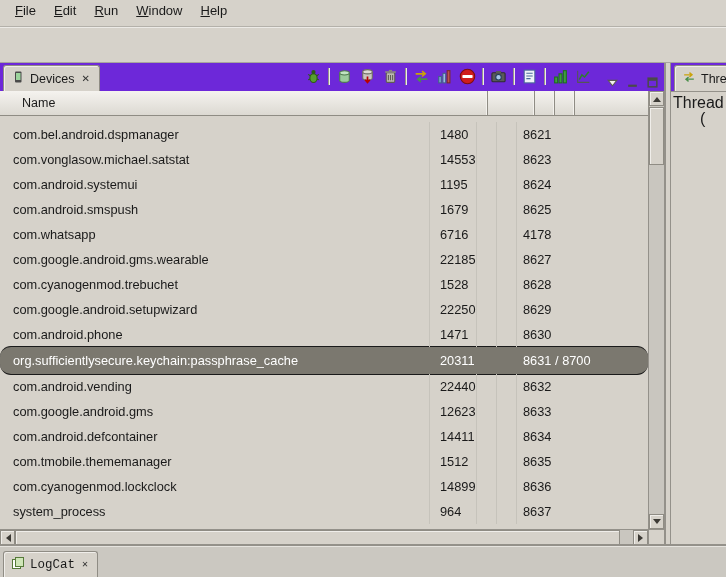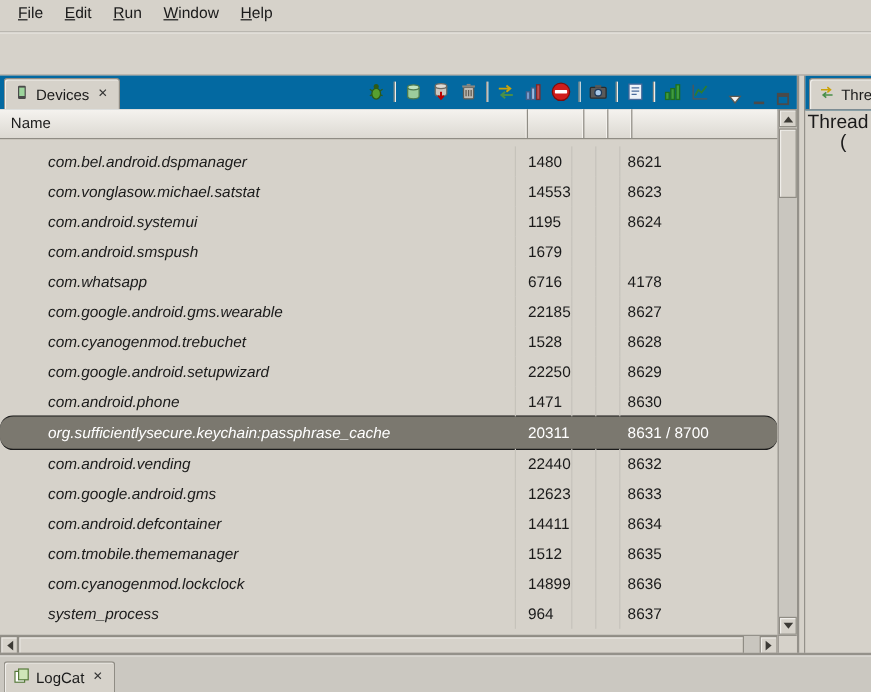--- a/index.html
+++ b/index.html
@@ -17,21 +17,21 @@
   .toolbar-strip{position:absolute;top:27px;left:0;right:0;height:35px;
                  box-shadow:inset 0 1px 0 #eceae6;border-bottom:1px solid #a8a59e;}
 
   
   .left-pane{position:absolute;top:63px;left:0;width:664px;bottom:32px;
              border-right:2px solid #94918a;}
   .right-pane{position:absolute;top:63px;left:670px;right:0;bottom:32px;
               border-left:1px solid #94918a;overflow:hidden;}
 
   
-  .viewbar{height:28px;background:#0369a1;border-bottom:1px solid #94918a;
+  .viewbar{height:28px;background:#6d28d9;border-bottom:1px solid #94918a;
            display:flex;align-items:flex-end;overflow:hidden;}
   .tab{height:25px;display:flex;align-items:center;gap:5px;padding:0 7px;
        background:#d6d2ca;border:1px solid #8f8c84;border-bottom:none;
        border-radius:3px 3px 0 0;margin-left:3px;box-shadow:inset 1px 1px 0 #f0eeea;
        white-space:nowrap;font-size:12.5px;}
   .tab-close{font-size:10px;line-height:10px;padding:1px 2px;color:#333;}
 
   
   .devices-toolbar{margin-left:auto;display:flex;align-items:center;gap:2px;
                    padding:0 2px 4px 0;}
@@ -40,32 +40,32 @@
   .win-controls{display:flex;align-items:center;gap:3px;margin-left:8px;padding-right:3px;}
   .wbtn{width:17px;height:17px;display:flex;align-items:center;justify-content:center;}
 
   
   .table-area{position:absolute;top:28px;left:0;right:0;bottom:0;}
   .grid-header{position:absolute;top:0;left:0;right:16px;height:24px;display:flex;
                background:linear-gradient(#f5f3ef,#dcd9d2);
                border-bottom:1px solid #8f8c84;}
   .hcell{display:flex;align-items:center;border-right:1px solid #8f8c84;
          box-shadow:inset -1px 0 0 #f4f2ee;font-size:12.5px;}
-  .hcell.name{width:440px;padding-left:9px;box-sizing:border-box;text-align:center;}
+  .hcell.name{width:488px;padding-left:22px;box-sizing:border-box;text-align:center;}
   .hcell.pid{width:47px;box-sizing:border-box;}
   .hcell.c3{width:20px;box-sizing:border-box;}
   .hcell.c4{width:20px;box-sizing:border-box;}
   .hcell.port{flex:1;border-right:none;box-shadow:none;}
 
   .rows{position:absolute;top:24px;left:0;right:16px;bottom:16px;overflow:hidden;
         padding-top:7px;}
   .trow{height:25px;display:flex;align-items:center;font-size:12.8px;}
   .cell{box-sizing:border-box;height:100%;display:flex;align-items:center;
         overflow:hidden;white-space:nowrap;}
-  .cell.name{width:430px;padding-left:40px;border-right:1px solid #c6c3bb;font-style:italic;}
+  .cell.name{width:430px;padding-left:13px;border-right:1px solid #c6c3bb;}
   .cell.pid{width:47px;padding-left:10px;border-right:1px solid #c6c3bb;}
   .cell.c3{width:20px;border-right:1px solid #c6c3bb;}
   .cell.c4{width:20px;border-right:1px solid #c6c3bb;}
   .cell.port{flex:1;padding-left:6px;}
   .trow.selected{background:#7b786f;color:#fff;border-top:1px solid #1a1a1a;
                  border-bottom:1px solid #1a1a1a;height:27px;margin:-1px 0;border-radius:11px;}
   .trow.selected .cell{border-right-color:transparent;}
 
   
   .vscroll{position:absolute;top:0;right:0;bottom:16px;width:16px;
@@ -87,21 +87,21 @@
   .arr.left{border-right:5px solid #3c3a35;margin-left:-3px;}
   .arr.right{border-left:5px solid #3c3a35;margin-right:-3px;}
 
   
   .threads-content{padding:3px 2px;font-size:16px;line-height:16px;white-space:nowrap;}
   .threads-line2{padding-left:27px;}
 
   
   .bottom-bar{position:absolute;left:0;right:0;bottom:0;height:31px;background:#cbc8c1;
               border-top:2px solid #94918a;display:flex;align-items:flex-end;
-              box-shadow:inset 0 1px 0 #e6e4df;}
+              box-shadow:inset 0 1px 0 #e6e4df;font-family:Liberation Mono, monospace;}
 </style>
 </head>
 <body>
 
 <div id="root">
 
   <div class="menubar" id="menubar">
       <span class="menu-item"><u>F</u>ile</span>
       <span class="menu-item"><u>E</u>dit</span>
       <span class="menu-item"><u>R</u>un</span>
@@ -254,20 +254,21 @@
             <div class="cell pid">1195</div>
             <div class="cell c3"></div>
             <div class="cell c4"></div>
             <div class="cell port">8624</div>
           </div>
           <div class="trow">
             <div class="cell name">com.android.smspush</div>
             <div class="cell pid">1679</div>
             <div class="cell c3"></div>
             <div class="cell c4"></div>
+            <div class="cell port">8625</div>
           </div>
           <div class="trow">
             <div class="cell name">com.whatsapp</div>
             <div class="cell pid">6716</div>
             <div class="cell c3"></div>
             <div class="cell c4"></div>
             <div class="cell port">4178</div>
           </div>
           <div class="trow">
             <div class="cell name">com.google.android.gms.wearable</div>

